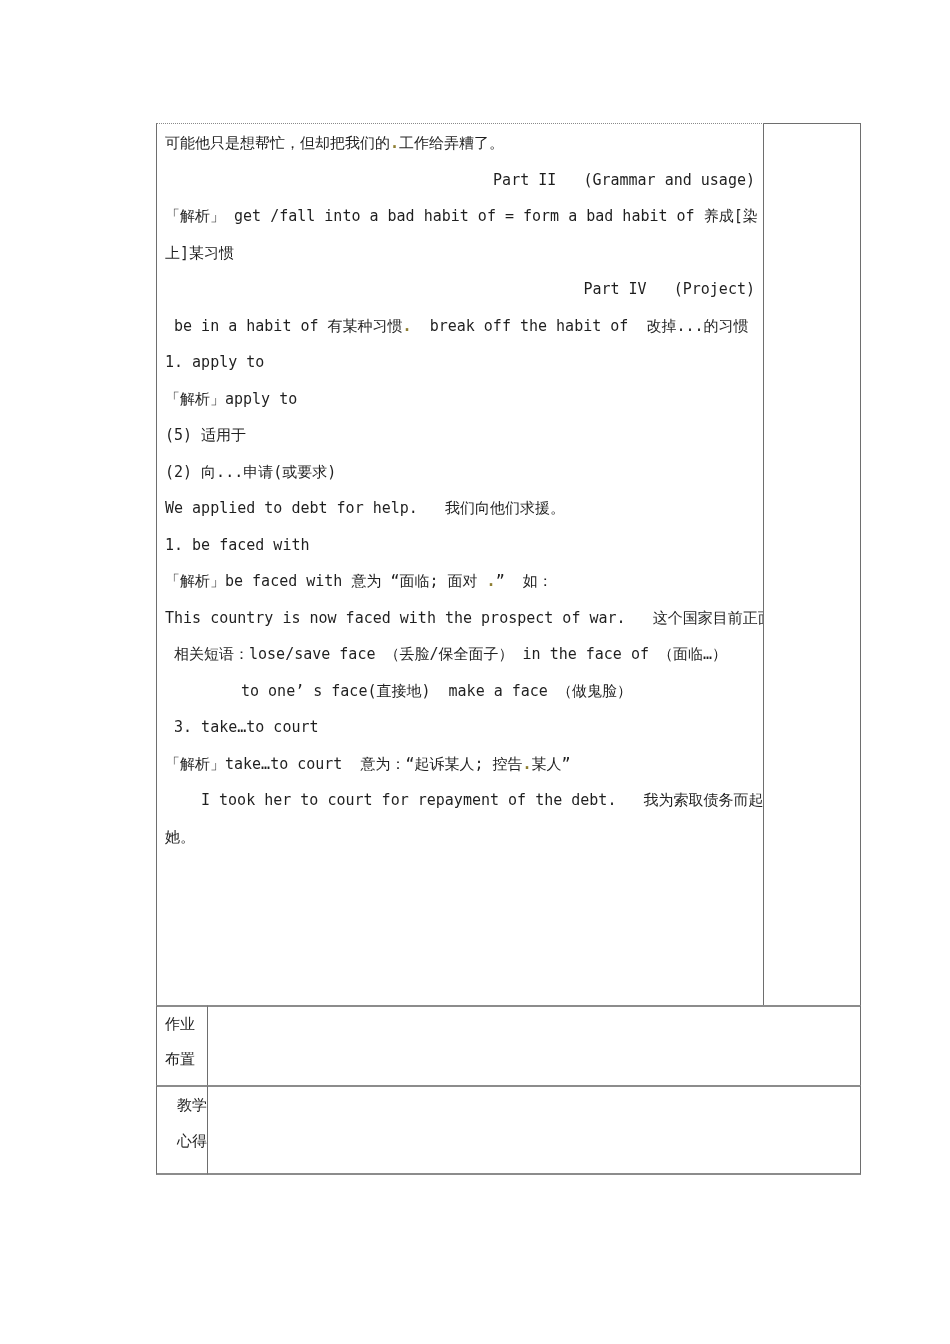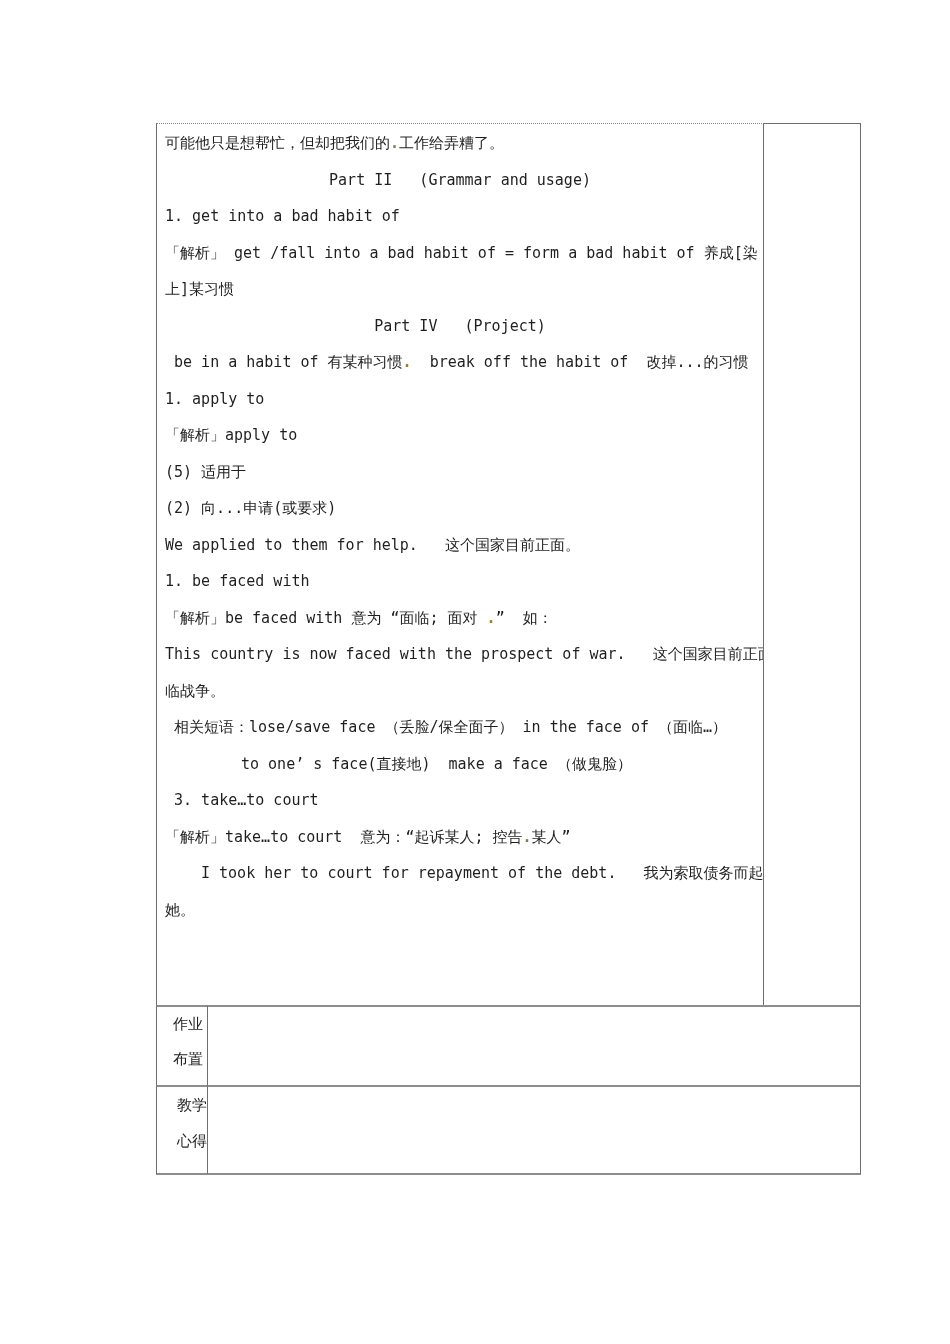--- a/index.html
+++ b/index.html
@@ -42,21 +42,21 @@
     width: 97px; height: 882px;
     border-top: 1px solid #6e6e6e;
     border-right: 1px solid #6e6e6e;
   }
   .row-label-cell {
     left: 0;
     width: 52px;
     border-left: 1px solid #6e6e6e;
     border-right: 1px solid #6e6e6e;
     border-top: 2px solid #8c8c8c;
-    padding-left: 16px;
+    padding-left: 8px;
   }
   .row-content-cell {
     left: 52px;
     width: 653px;
     border-right: 1px solid #6e6e6e;
     border-top: 2px solid #8c8c8c;
   }
   .row1 { top: 882px; height: 80px; }
   .row2 { top: 962px; height: 90px; text-align: right; }
   .row2.row-label-cell, .row2.row-content-cell {
@@ -65,21 +65,21 @@
   .lines {
     padding: 1px 0 0 8px;
   }
   .line {
     height: 36.5px;
     line-height: 36.5px;
     font-size: 15px;
     white-space: pre;
   }
   .line.center {
-    text-align: center;
+    text-align: right;
     padding-right: 8px;
   }
   .pm {
     color: #8f7f33;
     font-weight: bold;
   }
   .label-line {
     height: 35px;
     line-height: 35px;
     font-size: 15px;
@@ -93,34 +93,32 @@
 </head>
 <body>
 
 <div class="page">
   <div class="tbl">
 
     <div class="cell main-cell">
       <div class="lines" id="main-lines">
           <div class="line">可能他只是想帮忙，但却把我们的<span class="pm">.</span>工作给弄糟了。</div>
           <div class="line center">Part II   (Grammar and usage)</div>
-          <div class="line">1. get into a bad habit of</div>
           <div class="line">「解析」 get /fall into a bad habit of = form a bad habit of 养成[染</div>
           <div class="line">上]某习惯</div>
           <div class="line center">Part IV   (Project)</div>
           <div class="line"> be in a habit of 有某种习惯<span class="pm">.</span>  break off the habit of  改掉...的习惯</div>
           <div class="line">1. apply to</div>
           <div class="line">「解析」apply to</div>
           <div class="line">(5) 适用于</div>
           <div class="line">(2) 向...申请(或要求)</div>
-          <div class="line">We applied to them for help.   这个国家目前正面。</div>
+          <div class="line">We applied to debt for help.   我们向他们求援。</div>
           <div class="line">1. be faced with</div>
           <div class="line">「解析」be faced with 意为 “面临; 面对 <span class="pm">.</span>”  如：</div>
           <div class="line">This country is now faced with the prospect of war.   这个国家目前正面</div>
-          <div class="line">临战争。</div>
           <div class="line"> 相关短语：lose/save face （丢脸/保全面子） in the face of （面临…）</div>
           <div class="line" style="padding-left: 76px;">to one’ s face(直接地)  make a face （做鬼脸）</div>
           <div class="line"> 3. take…to court</div>
           <div class="line">「解析」take…to court  意为：“起诉某人; 控告<span class="pm">.</span>某人”</div>
           <div class="line" style="padding-left: 36px;">I took her to court for repayment of the debt.   我为索取债务而起诉</div>
           <div class="line">她。</div>
         </div>
     </div>
 
     <div class="cell side-cell"></div>

